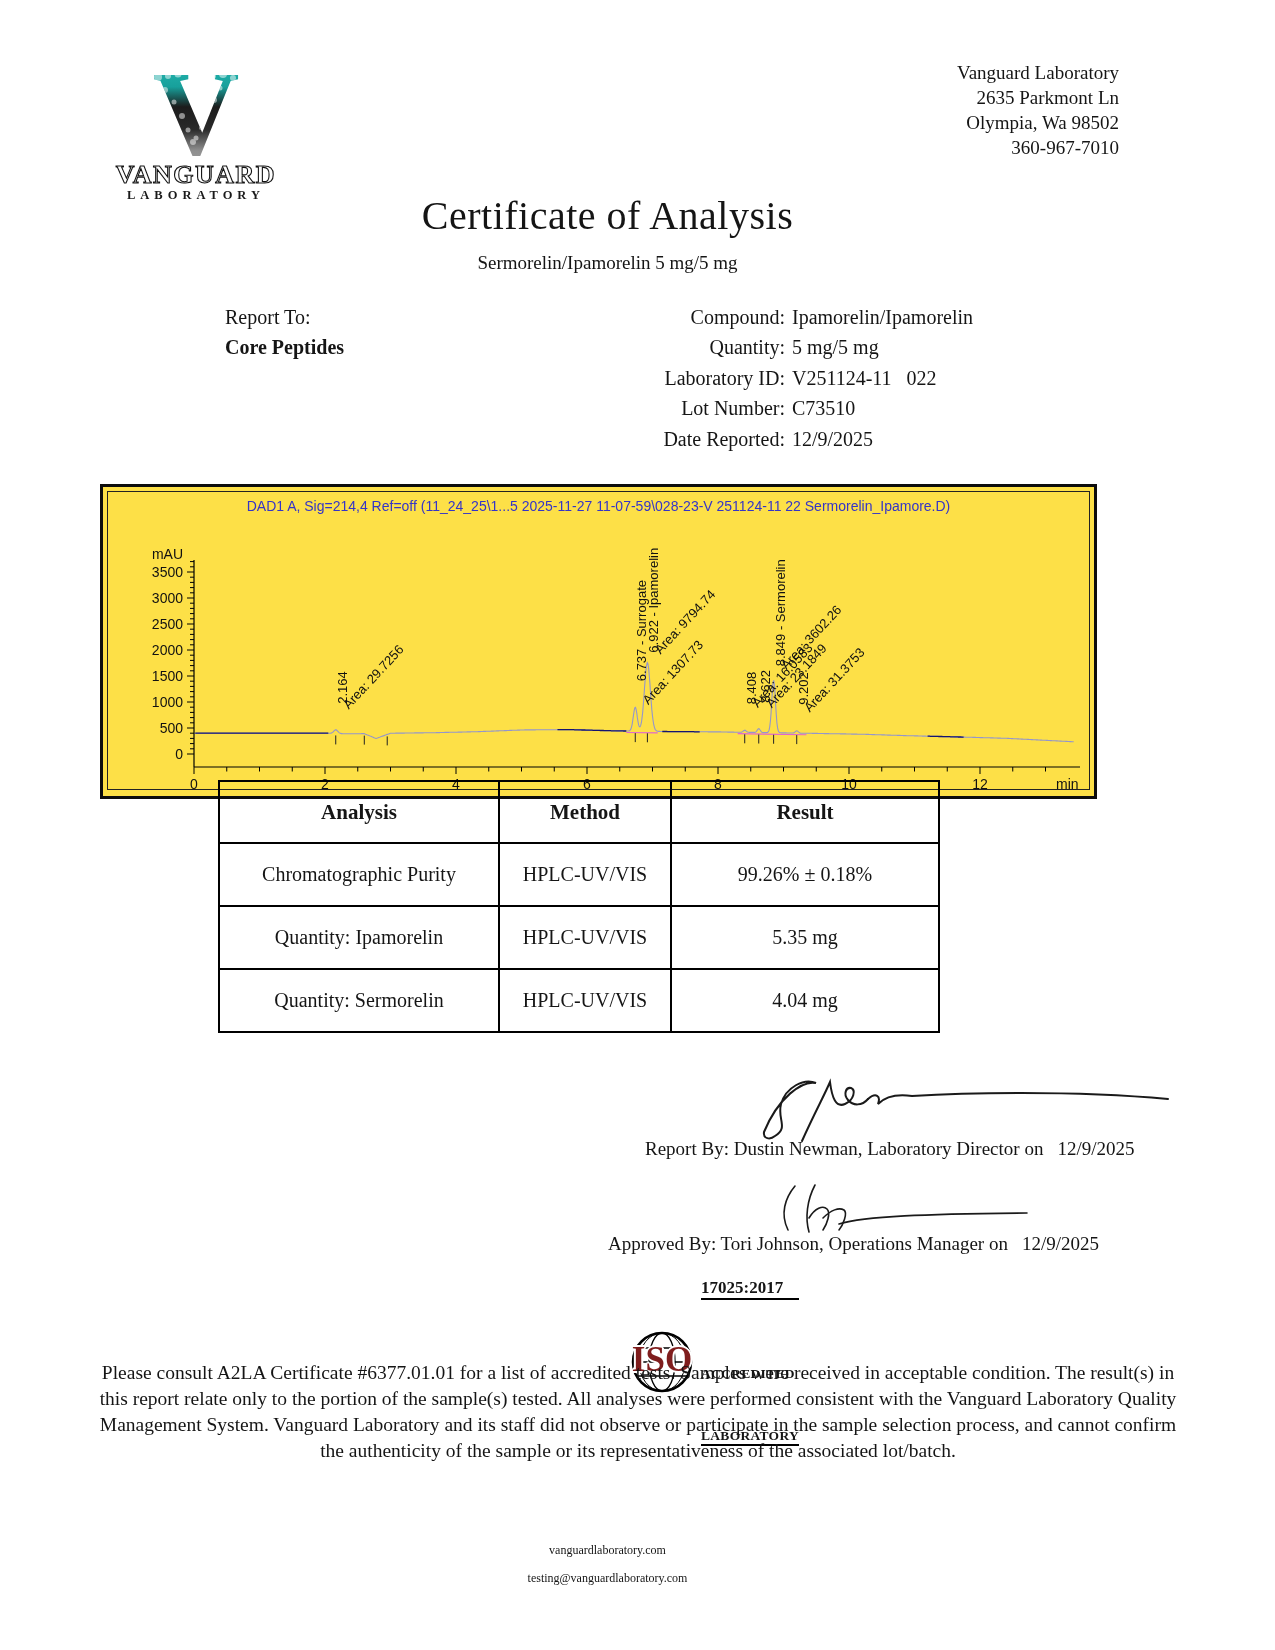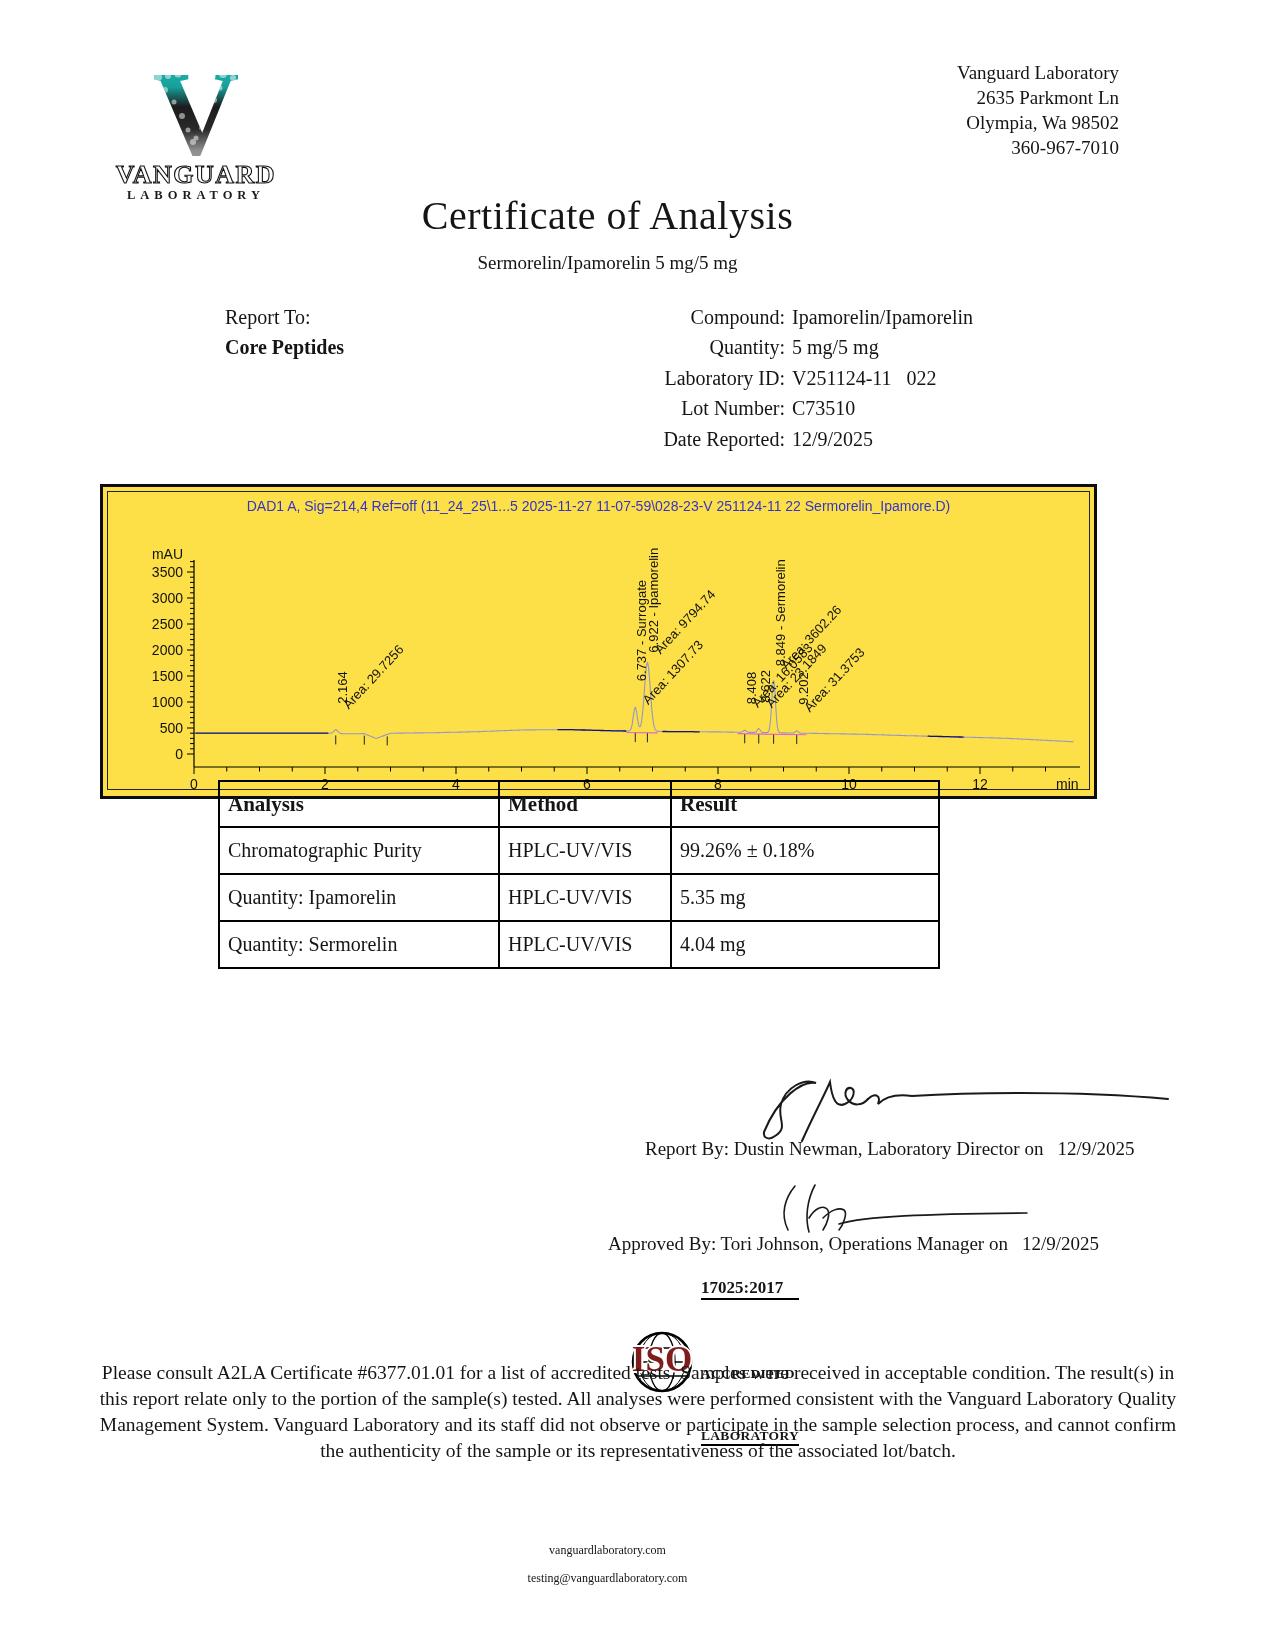--- a/index.html
+++ b/index.html
@@ -20,21 +20,21 @@
 
   #chart-outer{left:100px;top:460px;width:991px;height:309px;border:3px solid #0d0d0d;background:#fde047;margin-top:24px;}
   #chart-inner{margin:4px;border:1px solid #222;height:297px;overflow:hidden;}
   .chart-title{font-family:"Liberation Sans",sans-serif;font-size:14px;color:#3434c8;text-align:center;padding-top:6px;height:22px;white-space:nowrap;}
   #chrom{display:block;}
   .ax,.ax2{font-family:"Liberation Sans",sans-serif;font-size:14px;fill:#111;}
   .pk{font-family:"Liberation Sans",sans-serif;font-size:13px;fill:#111;}
 
   #results-table{left:218px;top:780px;}
   #results-table table{border-collapse:collapse;font-size:20px;}
-  #results-table th,#results-table td{border:2px solid #000;text-align:left;padding:8px 8px;}
+  #results-table th,#results-table td{border:2px solid #000;text-align:center;padding:16px 8px;}
   #results-table th{height:28px;font-size:21px;}
   #results-table td{height:29px;}
   .col-analysis{width:280px;}.col-method{width:172px;}.col-result{width:268px;}
 
   #sig1{left:750px;top:1070px;}
   #report-by{left:645px;top:1138px;font-size:19px;display:flex;gap:14px;white-space:nowrap;}
   #sig2{left:765px;top:1182px;}
   #approved-by{left:608px;top:1233px;font-size:19px;display:flex;gap:14px;white-space:nowrap;}
 
   #iso-block{left:630px;top:1278px;display:flex;align-items:center;gap:7px;}

